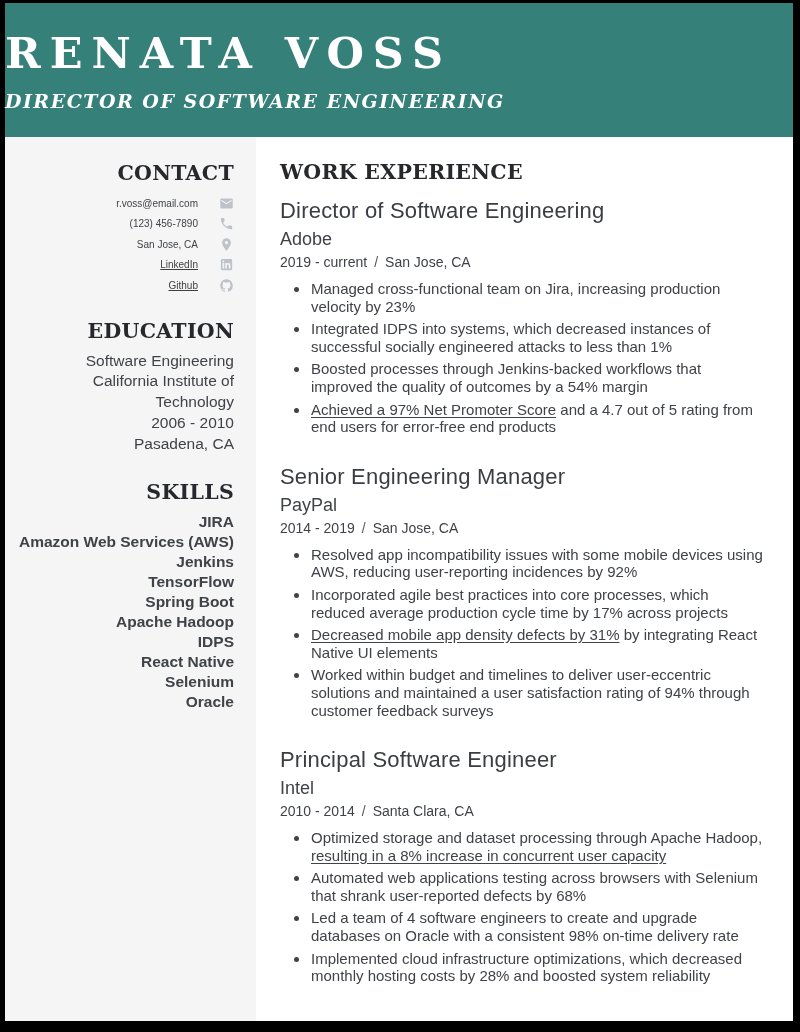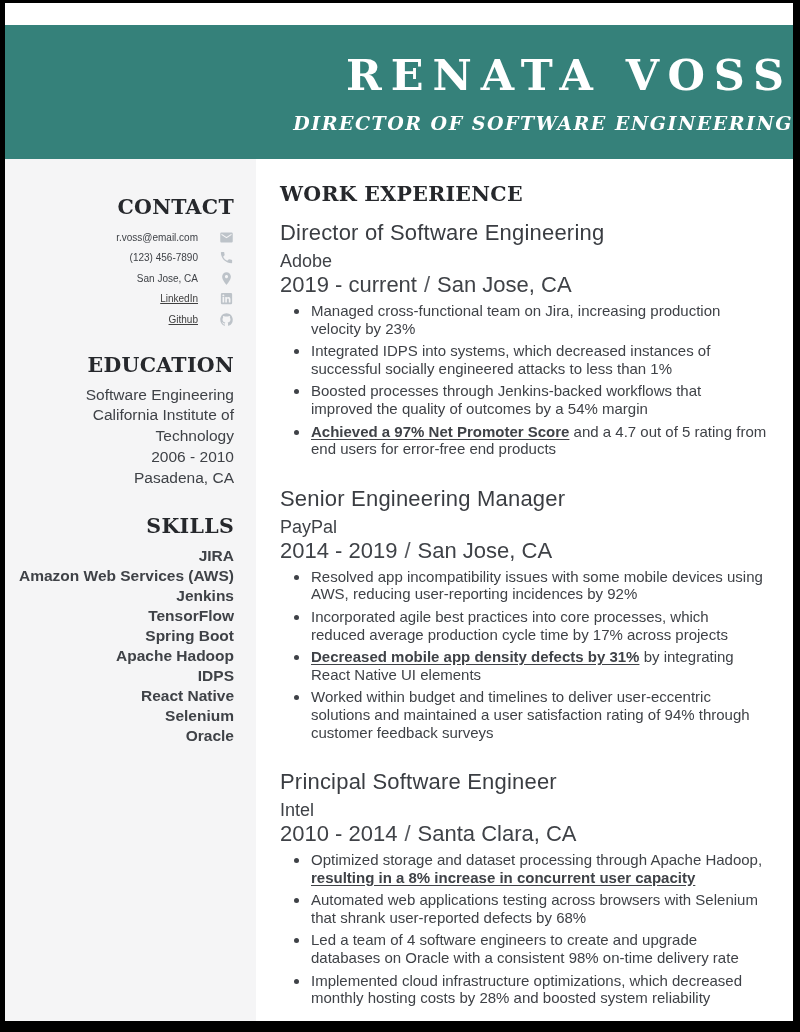--- a/index.html
+++ b/index.html
@@ -14,41 +14,40 @@
   .page {
     position: absolute; left: 5px; top: 3px;
     width: 788px; height: 1018px;
     background: #ffffff;
     display: flex; flex-direction: column;
   }
   
   .header {
     height: 134px; flex: 0 0 134px;
     background: #35817A;
-    display: flex; flex-direction: column; align-items: flex-end; justify-content: center;
+    display: flex; flex-direction: column; align-items: flex-start; justify-content: center;
     color: #fff;
-    margin-top: 22px;
   }
   .name {
     font-family: "DejaVu Serif", "Liberation Serif", serif;
     font-size: 43px; font-weight: 600; letter-spacing: 9px;
     line-height: 1.1; margin-top: 2px;
   }
   .title {
     font-family: "DejaVu Serif", "Liberation Serif", serif;
     font-style: italic; font-weight: 600;
     font-size: 19px; letter-spacing: 1.5px;
     margin-top: 12px;
   }
   
   .cols { flex: 1; display: flex; min-height: 0; }
   .sidebar {
     width: 251px; flex: 0 0 251px;
     background: #F5F5F6;
-    padding: 36px 22px 0 10px;
+    padding: 24px 22px 0 10px;
     text-align: right;
     color: #3F4247;
   }
   .main {
     flex: 1;
     background: #fff;
     padding: 23px 26px 0 24px;
     color: #3F4247;
   }
   .sec-heading {
@@ -73,32 +72,32 @@
   .skills-section { margin-top: 26px; }
   .skill-line { line-height: 20px; font-weight: bold; }
   
   .job { margin-top: 13px; }
   .job + .job { margin-top: 27px; }
   .job-title {
     font-size: 22px; font-weight: 400; color: #3A3D42;
     margin: 0; line-height: 27px; letter-spacing: 0.2px;
   }
   .job-company { font-size: 18px; margin-top: 5px; line-height: 20px; }
-  .job-meta { font-size: 22px; margin-top: 3px; line-height: 21px; }
+  .job-meta { font-size: 14px; margin-top: 3px; line-height: 21px; }
   .job-meta .sep { margin: 0 7px; color: #55585d; }
   .job ul {
     margin: 7px 0 0 0; padding-left: 30px;
     list-style: disc;
   }
   .job li {
     font-size: 15px; line-height: 17.6px;
     margin-bottom: 5px; padding-left: 1px;
     max-width: 462px;
   }
-  .hl { font-weight: 700; text-decoration: underline; text-underline-offset: 2px; }
+  .hl { font-weight: 400; text-decoration: underline; text-underline-offset: 2px; }
 </style>
 </head>
 <body>
 
 <div class="page">
 
   <div class="header">
     <div class="name">RENATA VOSS</div>
     <div class="title">DIRECTOR OF SOFTWARE ENGINEERING</div>
   </div>

